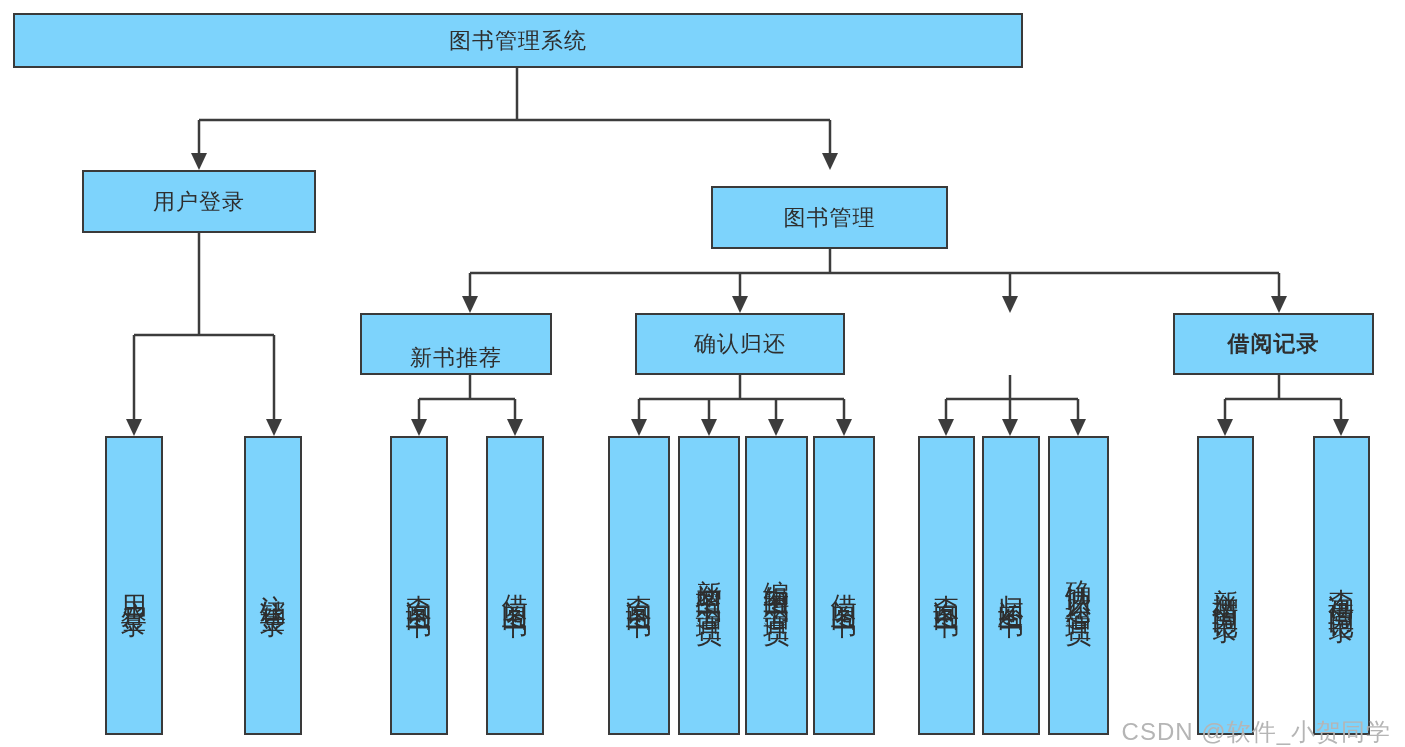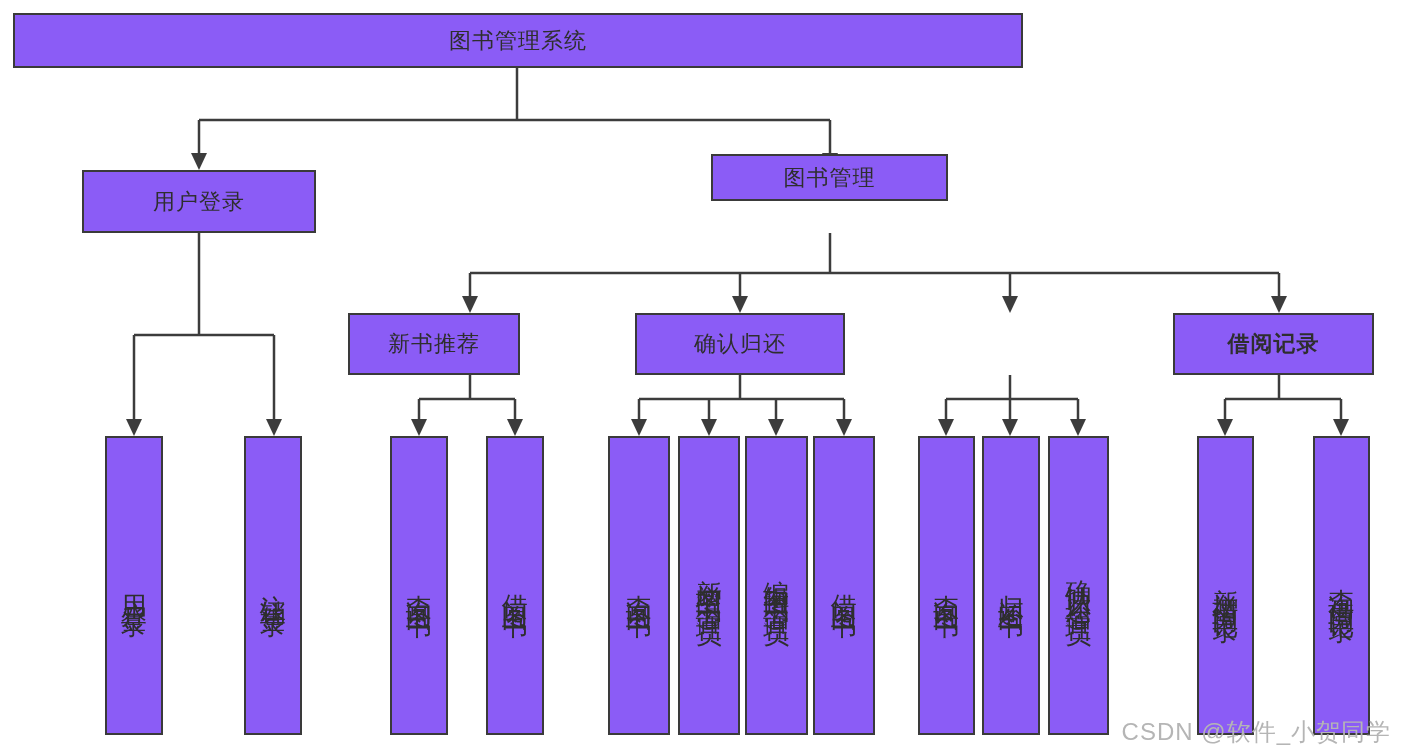--- a/index.html
+++ b/index.html
@@ -13,21 +13,21 @@
   }
   #connectors {
     position: absolute;
     left: 0; top: 0;
     width: 1405px; height: 747px;
     pointer-events: none;
   }
   .node {
     position: absolute;
     box-sizing: border-box;
-    background: #8b5cf6;
+    background: #7dd3fc;
     border: 2.5px solid #3a3a3a;
     display: flex;
     align-items: center;
     justify-content: center;
     color: #2e2e2e;
   }
   .hbox { font-size: 22px; letter-spacing: 1px; }
   .vbox .label {
     writing-mode: vertical-lr;
     text-orientation: mixed;
@@ -42,22 +42,22 @@
     right: 14px;
     font-size: 24px;
     color: #b5b5b5;
     letter-spacing: 1px;
     z-index: 10;
     white-space: nowrap;
   }
   
   #n-root            { left: 13px;   top: 13px;  width: 1010px; height: 55px; }
   #n-user-login      { left: 82px;   top: 170px; width: 234px;  height: 63px; }
-  #n-book-mgmt       { left: 711px;  top: 154px; width: 237px;  height: 47px; align-items: center; }
-  #n-new-book-rec    { left: 348px;  top: 313px; width: 172px;  height: 62px; }
+  #n-book-mgmt       { left: 711px;  top: 186px; width: 237px;  height: 63px; align-items: center; }
+  #n-new-book-rec    { left: 360px;  top: 313px; width: 192px;  height: 62px; align-items: flex-end; }
   #n-book-borrow     { left: 635px;  top: 313px; width: 210px;  height: 62px; }
   #n-current-borrow  { left: 903px;  top: 313px; width: 215px;  height: 62px; }
   #n-borrow-records  { left: 1173px; top: 313px; width: 201px;  height: 62px; font-weight: bold; }
   .leaf { top: 436px; height: 299px; }
   #l-user-login      { left: 105px;  width: 58px; }
   #l-logout          { left: 244px;  width: 58px; }
   #l-rec-query       { left: 390px;  width: 58px; }
   #l-rec-borrow      { left: 486px;  width: 58px; }
   #l-bb-query        { left: 608px;  width: 62px; }
   #l-bb-add          { left: 678px;  width: 62px; }

